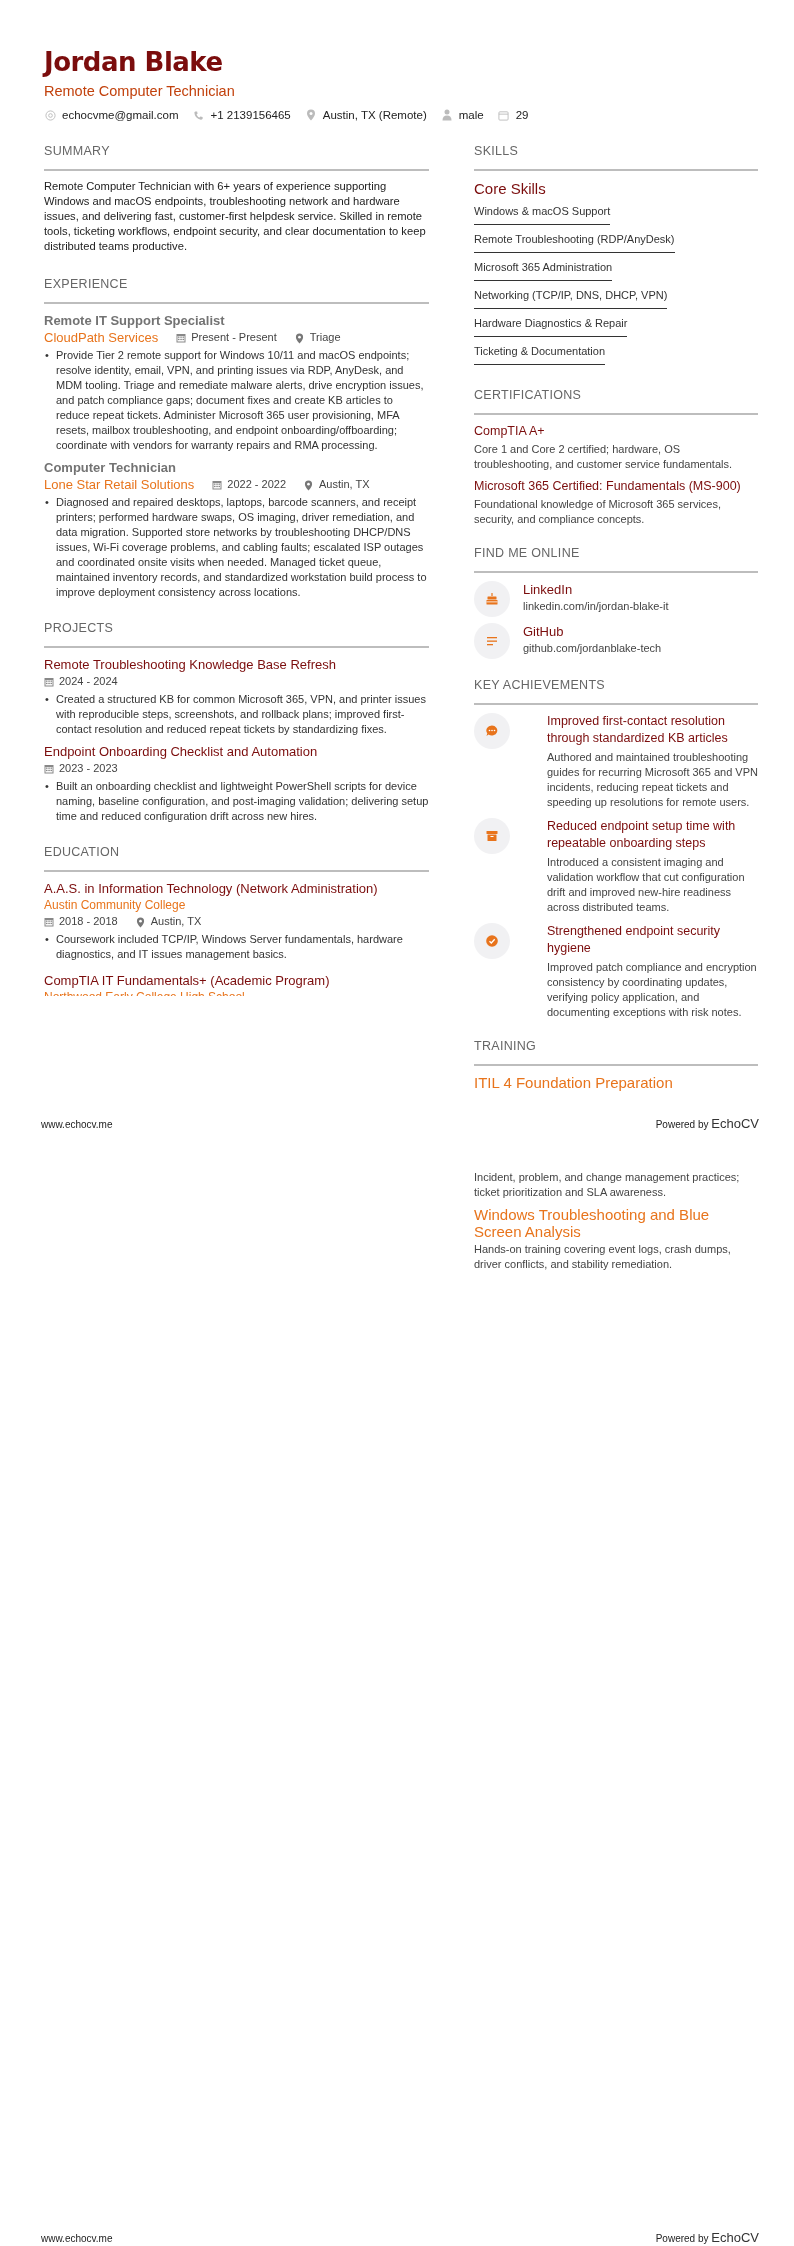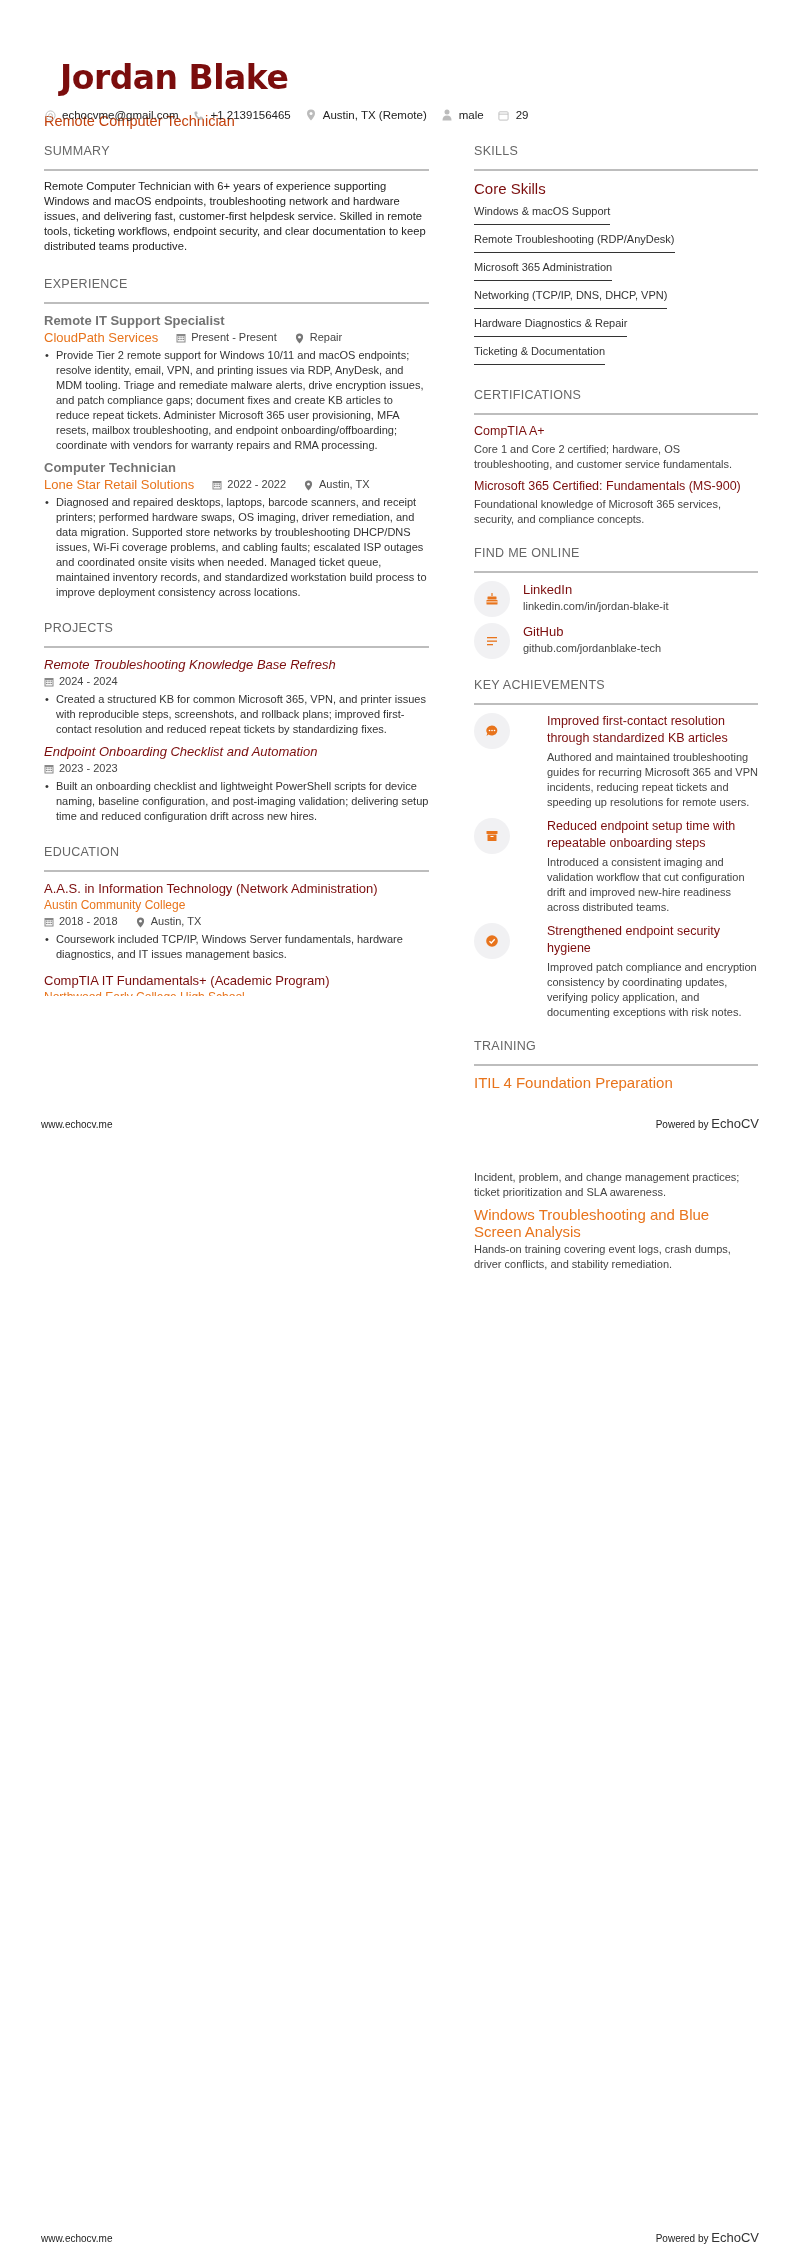--- a/index.html
+++ b/index.html
@@ -1,35 +1,35 @@
 <!DOCTYPE html>
 <html><head>
 <meta charset="utf-8">
 <style>
   html, body { margin: 0; padding: 0; background: #ffffff; }
   body { width: 794px; height: 2246px; position: relative; font-family: "Liberation Sans", sans-serif; color: #333; overflow: hidden; }
   .header { position: absolute; left: 44px; top: 44px; }
-  .name { font-family: "DejaVu Sans", sans-serif; font-weight: bold; font-size: 33px; color: #7b0d0d; letter-spacing: -0.5px; line-height: 36px; margin: 16px; }
+  .name { font-family: "DejaVu Sans", sans-serif; font-weight: bold; font-size: 26px; color: #7b0d0d; letter-spacing: -0.5px; line-height: 36px; margin: 0; }
   .role { font-size: 14.5px; color: #c2410c; margin-top: 2px; line-height: 18px; }
   .contacts { position: absolute; left: 44px; top: 109px; display: flex; align-items: center; font-size: 11.5px; color: #222; }
   .contact { display: flex; align-items: center; margin-right: 14px; }
   .contact .ic { width: 12px; height: 12px; margin-right: 6px; display: inline-flex; align-items: center; justify-content: center; }
   .col-left { position: absolute; left: 44px; top: 143px; width: 385px; }
   .col-right { position: absolute; left: 474px; top: 143px; width: 284px; }
   .sec-title { font-size: 12.5px; color: #666; letter-spacing: 0.3px; padding-bottom: 10px; border-bottom: 2px solid #bdbdbd; margin-bottom: 8px; text-transform: uppercase; line-height: 16px; }
   .summary-text { font-size: 11.2px; line-height: 15px; color: #222; margin: 0 0 22px 0; }
   .job-title { font-size: 13px; font-weight: bold; color: #737373; line-height: 17px; margin-top: 2px; }
   .meta-row { display: flex; align-items: center; font-size: 11px; color: #444; line-height: 17px; }
   .company { font-size: 13px; color: #e8741c; margin-right: 18px; }
   .meta { display: inline-flex; align-items: center; margin-right: 18px; }
   .meta .ic { width: 10px; height: 10px; margin-right: 5px; display: inline-flex; }
   .bullets { margin: 2px 0 6px 0; padding: 0 0 0 12px; font-size: 11px; line-height: 15px; color: #333; list-style: none; }
   .bullets li { position: relative; }
   .bullets li::before { content: "•"; position: absolute; left: -11px; top: 0; color: #333; }
-  .proj-title { font-size: 13px; color: #7b0d0d; line-height: 17px; margin-top: 4px; font-style: italic; }
+  .proj-title { font-size: 13px; color: #7b0d0d; line-height: 17px; margin-top: 4px; }
   .edu-title { font-size: 13px; color: #7b0d0d; line-height: 17px; margin-top: 4px; }
   .edu-inst { font-size: 12px; color: #e8741c; line-height: 16px; }
   .section { margin-bottom: 14px; }
   .skill-group { font-size: 15px; color: #7b0d0d; line-height: 19px; margin: 2px 0 3px 0; }
   .skill { font-size: 11px; color: #333; display: inline-block; padding: 3px 0 6px 0; border-bottom: 1px solid #333; line-height: 13px; margin-bottom: 4px; }
   .skill-wrap { display: block; }
   .cert-title { font-size: 12.5px; color: #7b0d0d; line-height: 17px; margin-top: 2px; }
   .cert-desc { font-size: 11px; color: #444; line-height: 15px; margin: 2px 0 6px 0; }
   .online-item { display: flex; align-items: flex-start; margin-bottom: 6px; }
   .circle { width: 36px; height: 36px; border-radius: 50%; background: #f1f1f3; display: flex; align-items: center; justify-content: center; flex-shrink: 0; margin-right: 13px; }
@@ -128,21 +128,21 @@
             </span>
           <span>Present - Present</span>
         </span>
         <span class="meta">
           <span class="ic">
               <svg width="9" height="11" viewBox="0 0 10 12">
                 <path d="M5 0.5 A4 4 0 0 1 9 4.5 Q9 7 5 11.5 Q1 7 1 4.5 A4 4 0 0 1 5 0.5Z" fill="#777"></path>
                 <circle cx="5" cy="4.5" r="1.5" fill="#fff"></circle>
               </svg>
             </span>
-          <span>Repair</span>
+          <span>Triage</span>
         </span>
       </div>
       <ul class="bullets">
         <li>Provide Tier 2 remote support for Windows 10/11 and macOS endpoints; resolve identity, email, VPN, and printing issues via RDP, AnyDesk, and MDM tooling. Triage and remediate malware alerts, drive encryption issues, and patch compliance gaps; document fixes and create KB articles to reduce repeat tickets. Administer Microsoft 365 user provisioning, MFA resets, mailbox troubleshooting, and endpoint onboarding/offboarding; coordinate with vendors for warranty repairs and RMA processing.</li>
       </ul>
     </div>
 
     <div>
       <div class="job-title">Computer Technician</div>
       <div class="meta-row">

